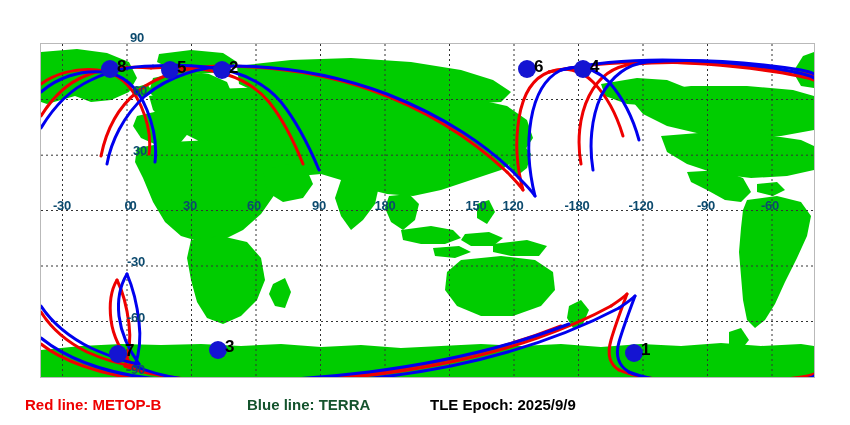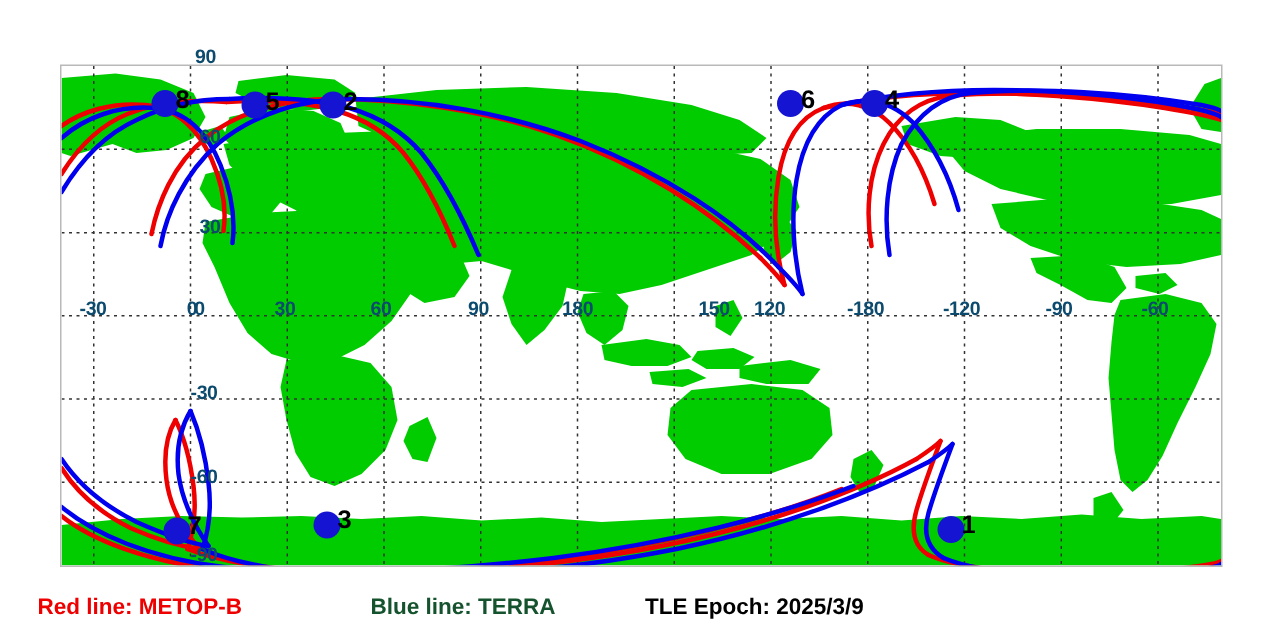--- a/index.html
+++ b/index.html
@@ -270,16 +270,16 @@
   <div class="marker-label" style="left:229px;top:59px;">2</div>
   <div class="marker-label" style="left:534px;top:58px;">6</div>
   <div class="marker-label" style="left:590px;top:58px;">4</div>
   <div class="marker-label" style="left:125px;top:342px;">7</div>
   <div class="marker-label" style="left:225px;top:338px;">3</div>
   <div class="marker-label" style="left:641px;top:341px;">1</div>
 
   <div id="legend">
     <div class="legend-entry" id="legend-red">Red line: METOP-B</div>
     <div class="legend-entry" id="legend-blue">Blue line: TERRA</div>
-    <div class="legend-entry" id="legend-epoch">TLE Epoch: 2025/3/9</div>
+    <div class="legend-entry" id="legend-epoch">TLE Epoch: 2025/9/9</div>
   </div>
 
 </div>
 
 </body></html>

